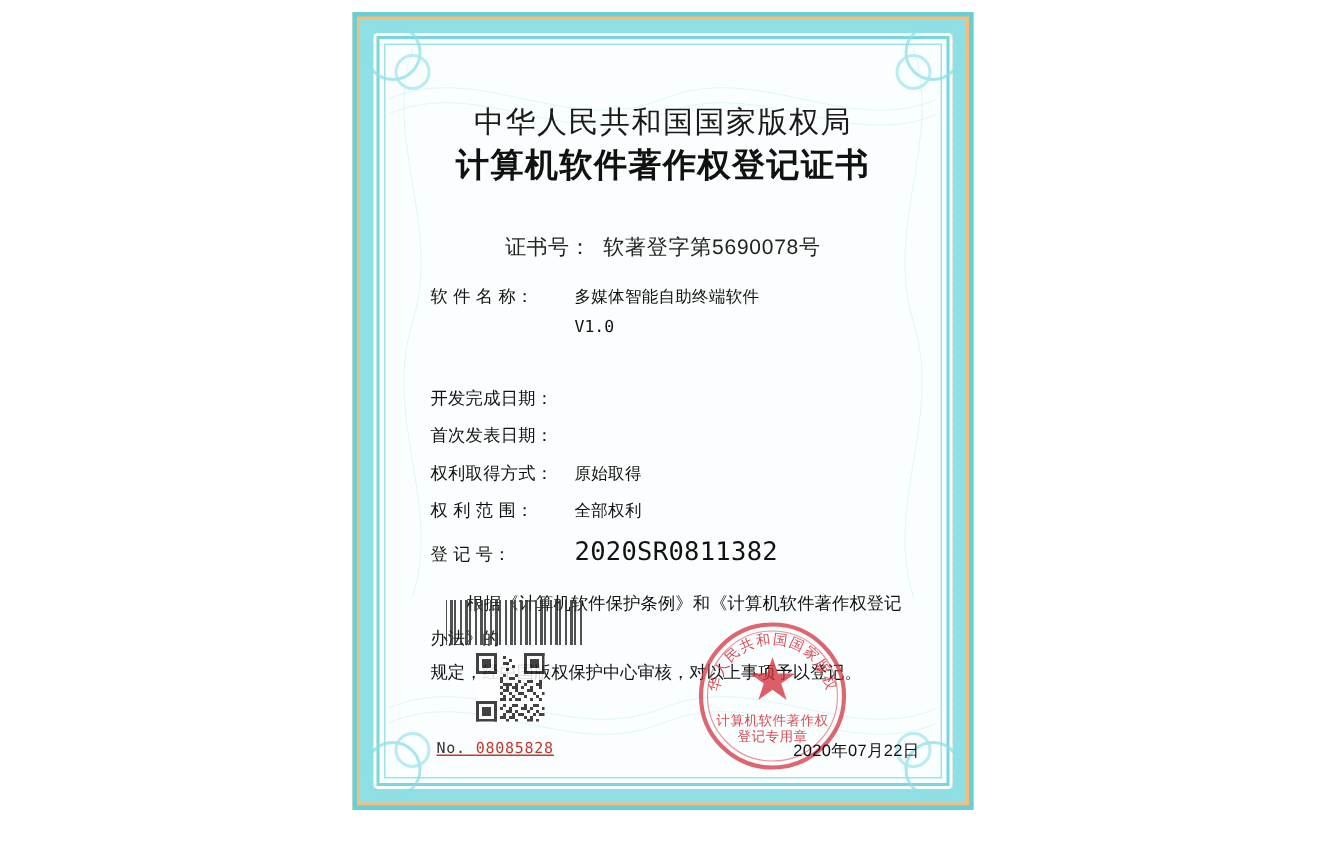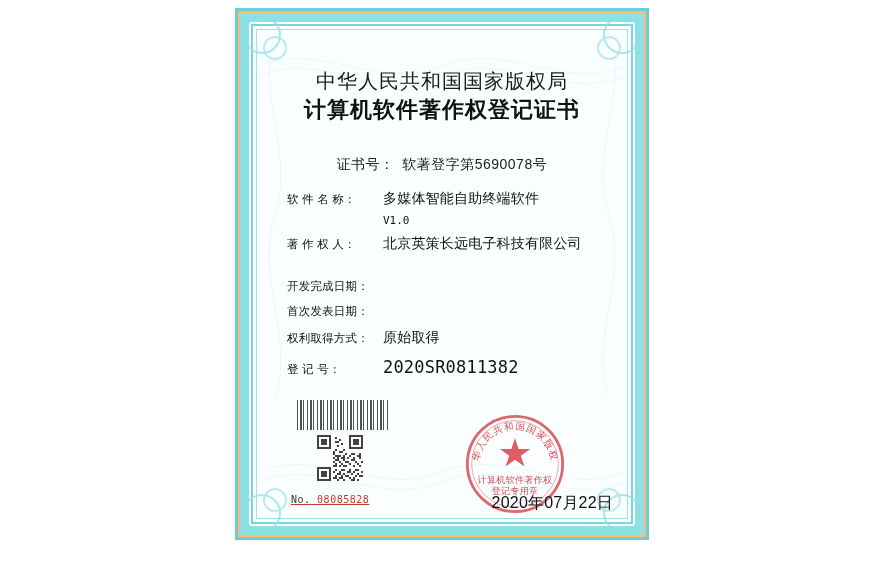--- a/index.html
+++ b/index.html
@@ -156,32 +156,33 @@
     color: #111;
   }
   .field-label {
     width: 96px;
     flex: 0 0 96px;
     letter-spacing: 0.2px;
     white-space: nowrap;
   }
   .field-value {
     flex: 1;
-    font-size: 14px;
+    font-size: 11px;
     letter-spacing: 0.2px;
   }
   .field-value.mono {
     font-family: "DejaVu Sans Mono", "Liberation Mono", monospace;
     font-size: 17px;
   }
   .field-sub {
     padding-left: 96px;
     font-family: "DejaVu Sans Mono", "Liberation Mono", monospace;
     font-size: 11px;
     margin-top: -4px;
+    margin-bottom: 10px;
     color: #111;
   }
   .gap-lg { height: 16px; }
   .gap-md { height: 8px; }
 
   .legal {
     margin-top: 14px;
     padding-left: 22px;
     padding-right: 18px;
     font-size: 11.5px;
@@ -243,21 +244,21 @@
     color: #c0392b;
     letter-spacing: 0.5px;
     text-decoration: underline;
   }
   .serial-no .prefix { color: #333; }
 
   .issue-date {
     position: absolute;
     right: 36px;
     top: 485px;
-    font-size: 16px;
+    font-size: 11px;
     color: #111;
     letter-spacing: 0.2px;
   }
 </style>
 </head>
 <body>
 
 <div class="certificate">
 
   <div class="border-outer"></div>
@@ -296,48 +297,52 @@
     <div class="fields">
 
       <div class="field-row">
         <div class="field-label">软 件 名 称：</div>
         <div class="field-value">多媒体智能自助终端软件</div>
       </div>
       <div class="field-sub">V1.0</div>
 
       <div class="gap-md"></div>
 
-      <div class="field-row">
-        <div class="field-label">著 作 权 人：</div>
-        <div class="field-value">北京英策长远电子科技有限公司</div>
-      </div>
 
       <div class="gap-lg"></div>
 
       <div class="field-row">
         <div class="field-label">开发完成日期：</div>
       </div>
 
       <div class="field-row">
         <div class="field-label">首次发表日期：</div>
       </div>
 
       <div class="field-row">
         <div class="field-label">权利取得方式：</div>
         <div class="field-value">原始取得</div>
       </div>
 
+      <div class="field-row">
+        <div class="field-label">权 利 范 围：</div>
+        <div class="field-value">全部权利</div>
+      </div>
 
       <div class="field-row">
         <div class="field-label">登 记 号：</div>
         <div class="field-value mono">2020SR0811382</div>
       </div>
 
     </div>
 
+    <div class="legal">
+      <span class="indent">根据《计算机软件保护条例》和《计算机软件著作权登记办法》的</span>
+      <span>规定，经中国版权保护中心审核，对以上事项予以登记。</span>
+    </div>
 
   </div>
 
   <div class="barcode-wrap">
     <div class="barcode"></div>
   </div>
 
   <div class="qr-wrap">
     <svg class="qr" viewBox="0 0 23 23" shape-rendering="crispEdges">
       <rect width="23" height="23" fill="#ffffff"></rect>

